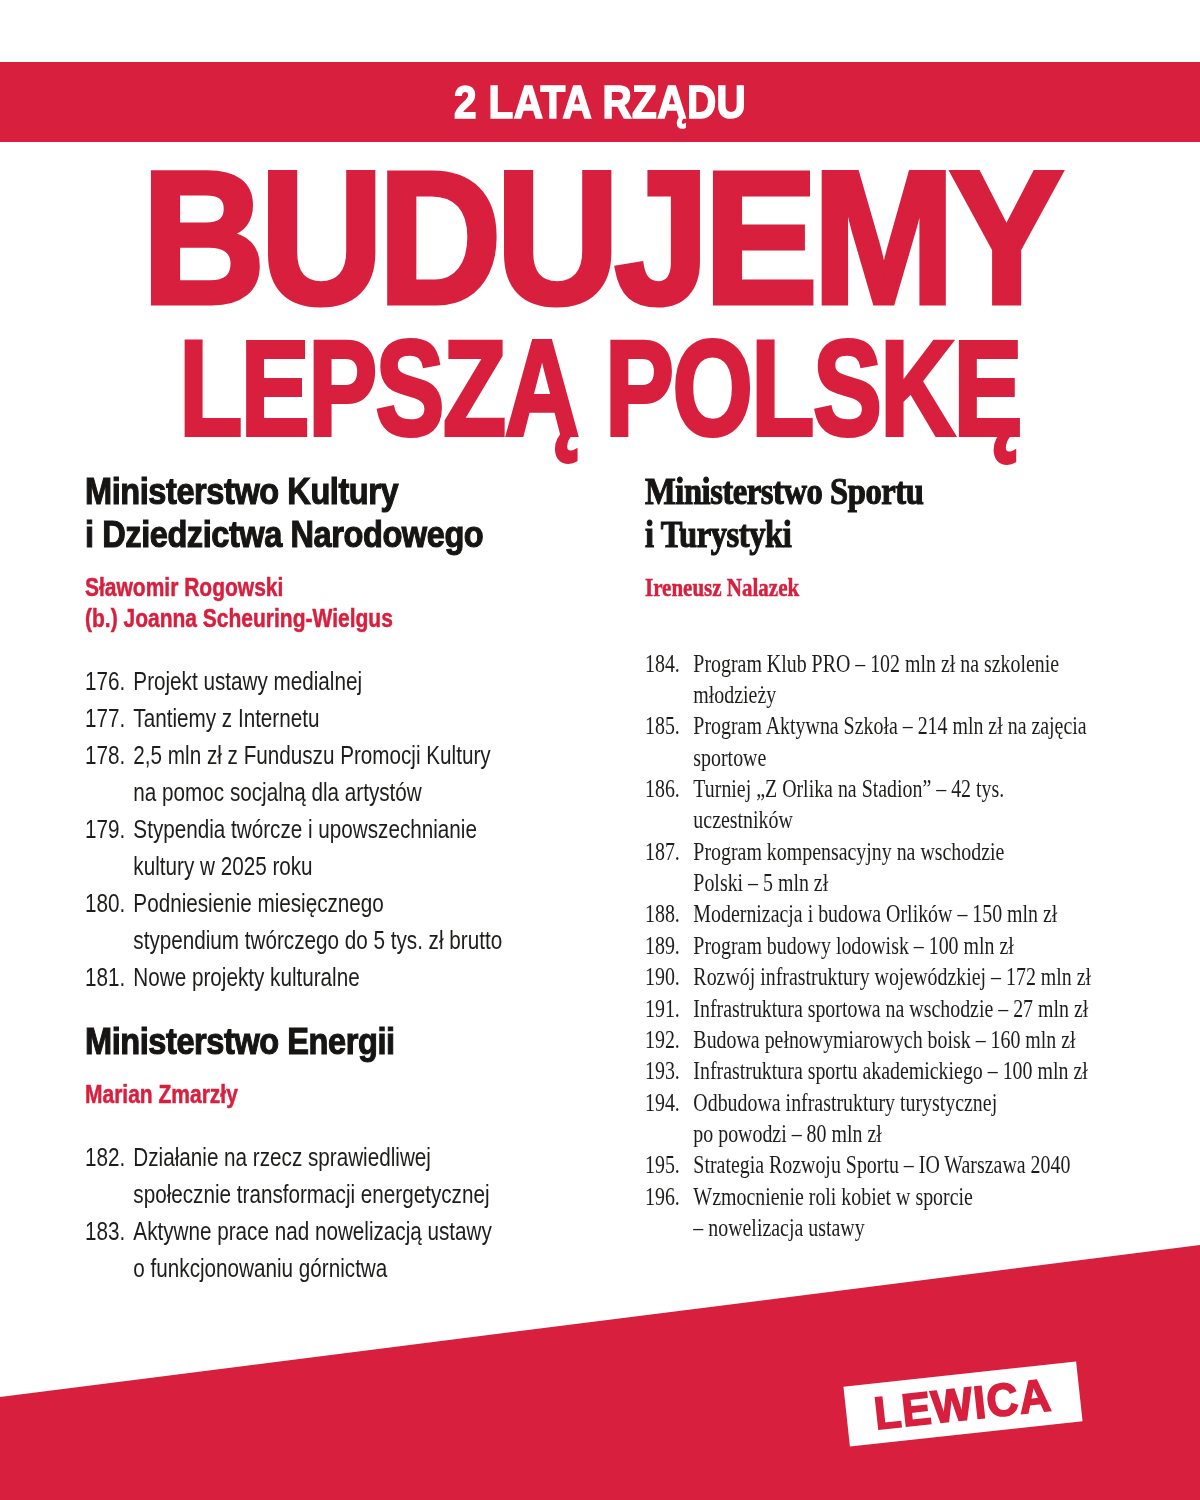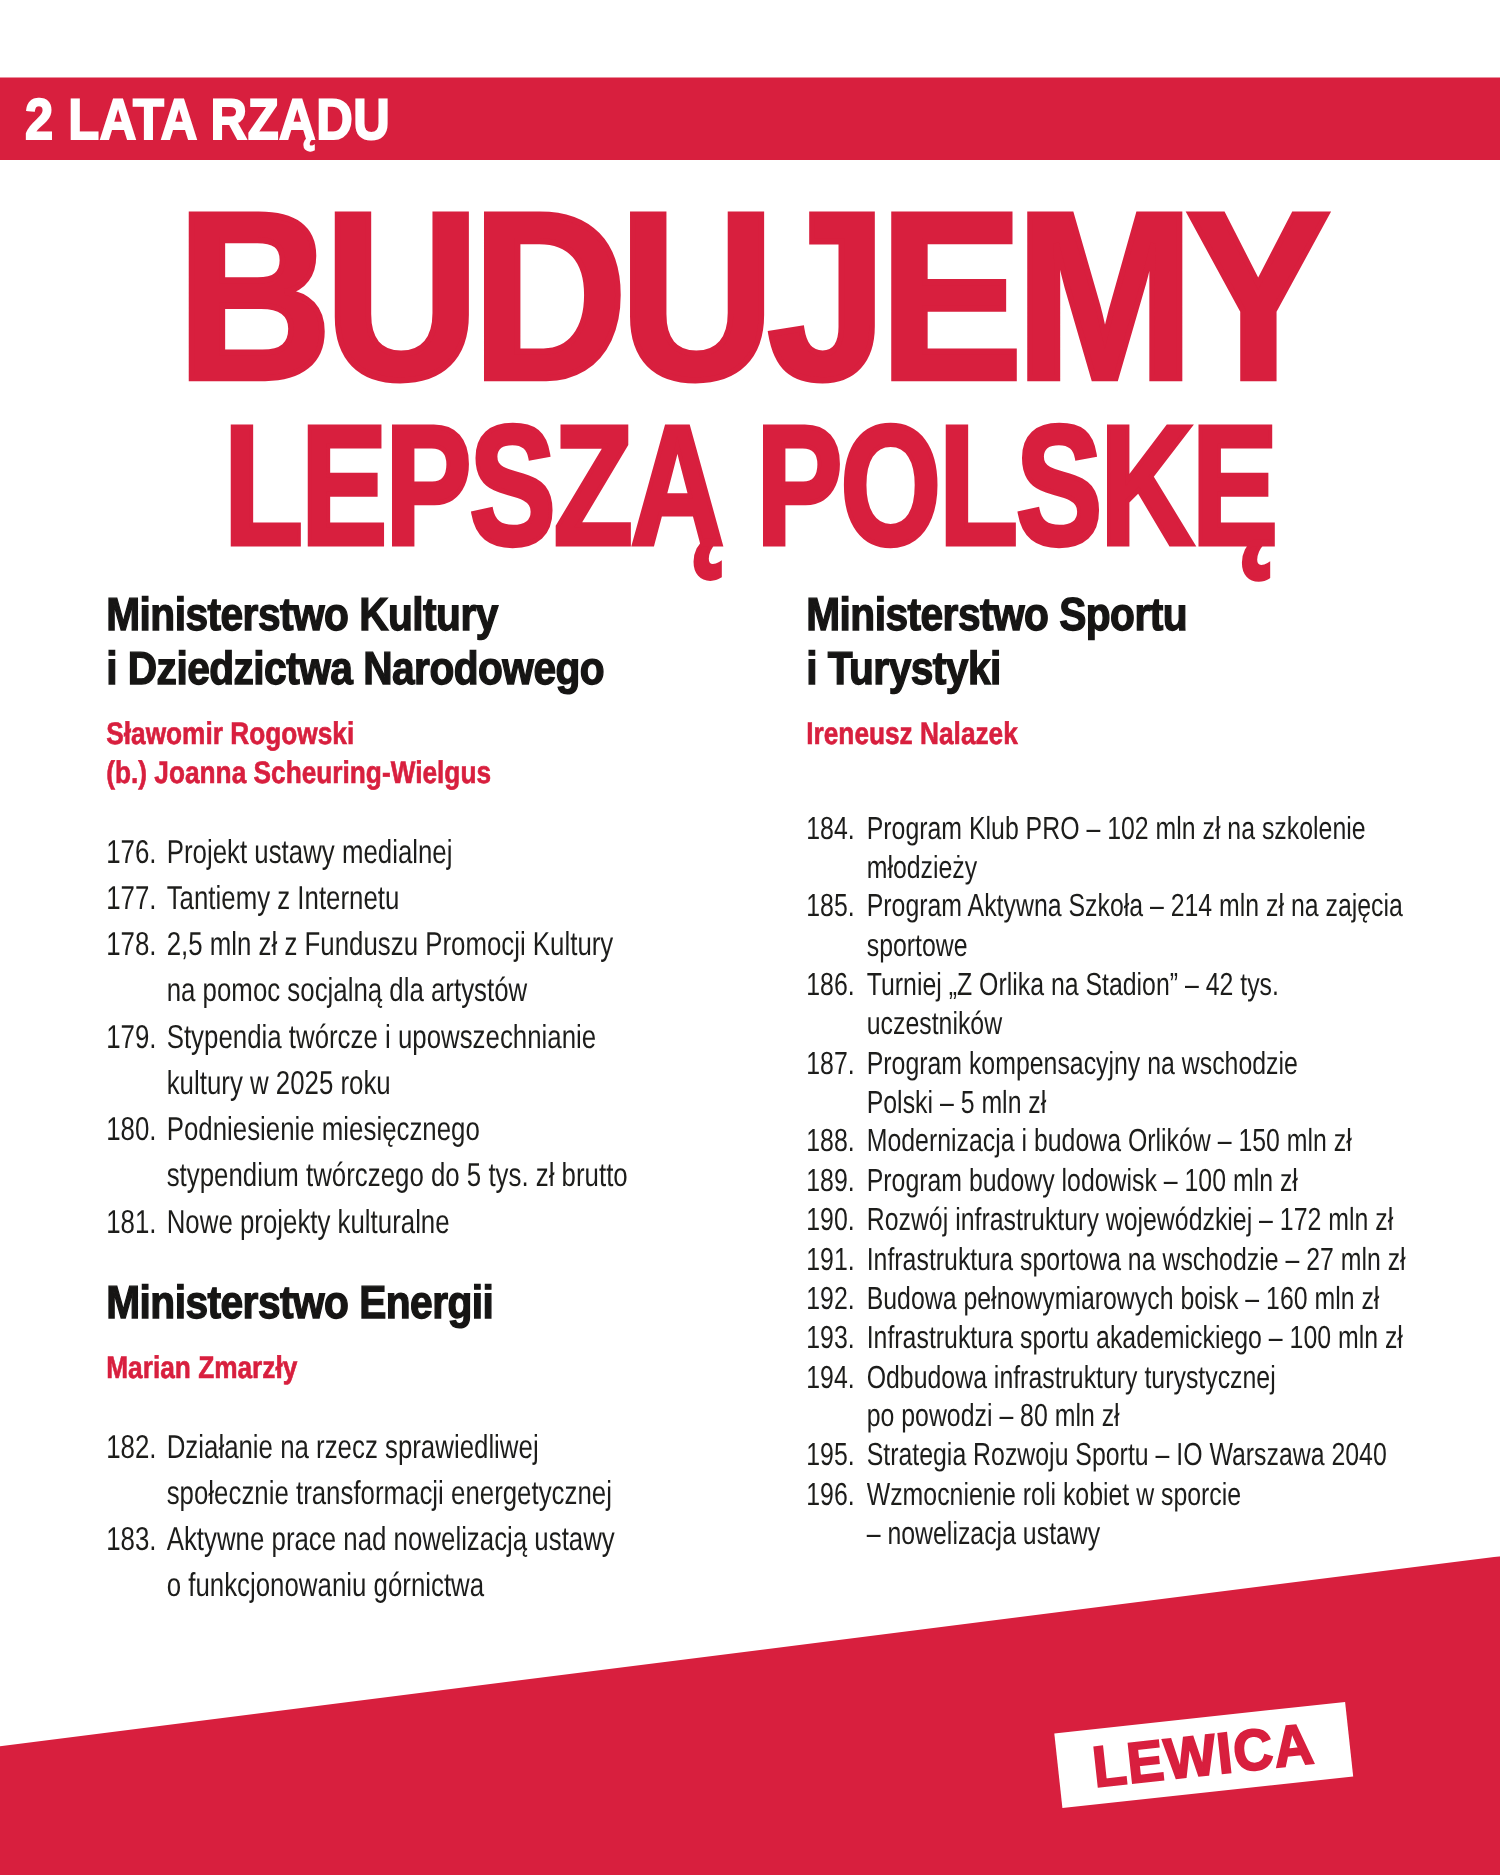--- a/index.html
+++ b/index.html
@@ -13,23 +13,23 @@
   }
   :root {
     --red: #D81F3E;
     --heading-black: #161514;
     --text-black: #1D1D1B;
   }
   .poster { position: absolute; inset: 0; }
 
   
   .top-banner {
-    position: absolute; left: 0; top: 62px; width: 100%; height: 66px;
+    position: absolute; left: 0; top: 62px; width: 100%; height: 80px;
     background: var(--red);
-    display: flex; align-items: center; 
+    display: flex; align-items: center; justify-content: center;
   }
   .banner-text {
     color: #ffffff; font-size: 46px; font-weight: 700; line-height: 1;
     transform: scaleX(0.88);
     -webkit-text-stroke: 1.6px #ffffff;
     letter-spacing: 0.5px;
     white-space: nowrap;
   }
 
   
@@ -48,21 +48,21 @@
     transform: scaleX(0.76);
     -webkit-text-stroke: 4px var(--red);
   }
 
   
   .columns {
     position: absolute; top: 470px; left: 85px;
     display: flex; align-items: flex-start;
   }
   .col-left  { width: 515px; }
-  .col-right { width: 520px; margin-left: 45px; }
+  .col-right { width: 520px; margin-left: 45px; font-family: Liberation Serif, serif; }
 
   .section + .section { margin-top: 24px; }
 
   .section-heading {
     margin: 0; color: var(--heading-black);
     font-size: 37px; font-weight: 700; line-height: 1.17;
     letter-spacing: -0.5px;
     transform: scaleX(0.88); transform-origin: 0 0;
     -webkit-text-stroke: 1.1px var(--heading-black);
     white-space: nowrap;

